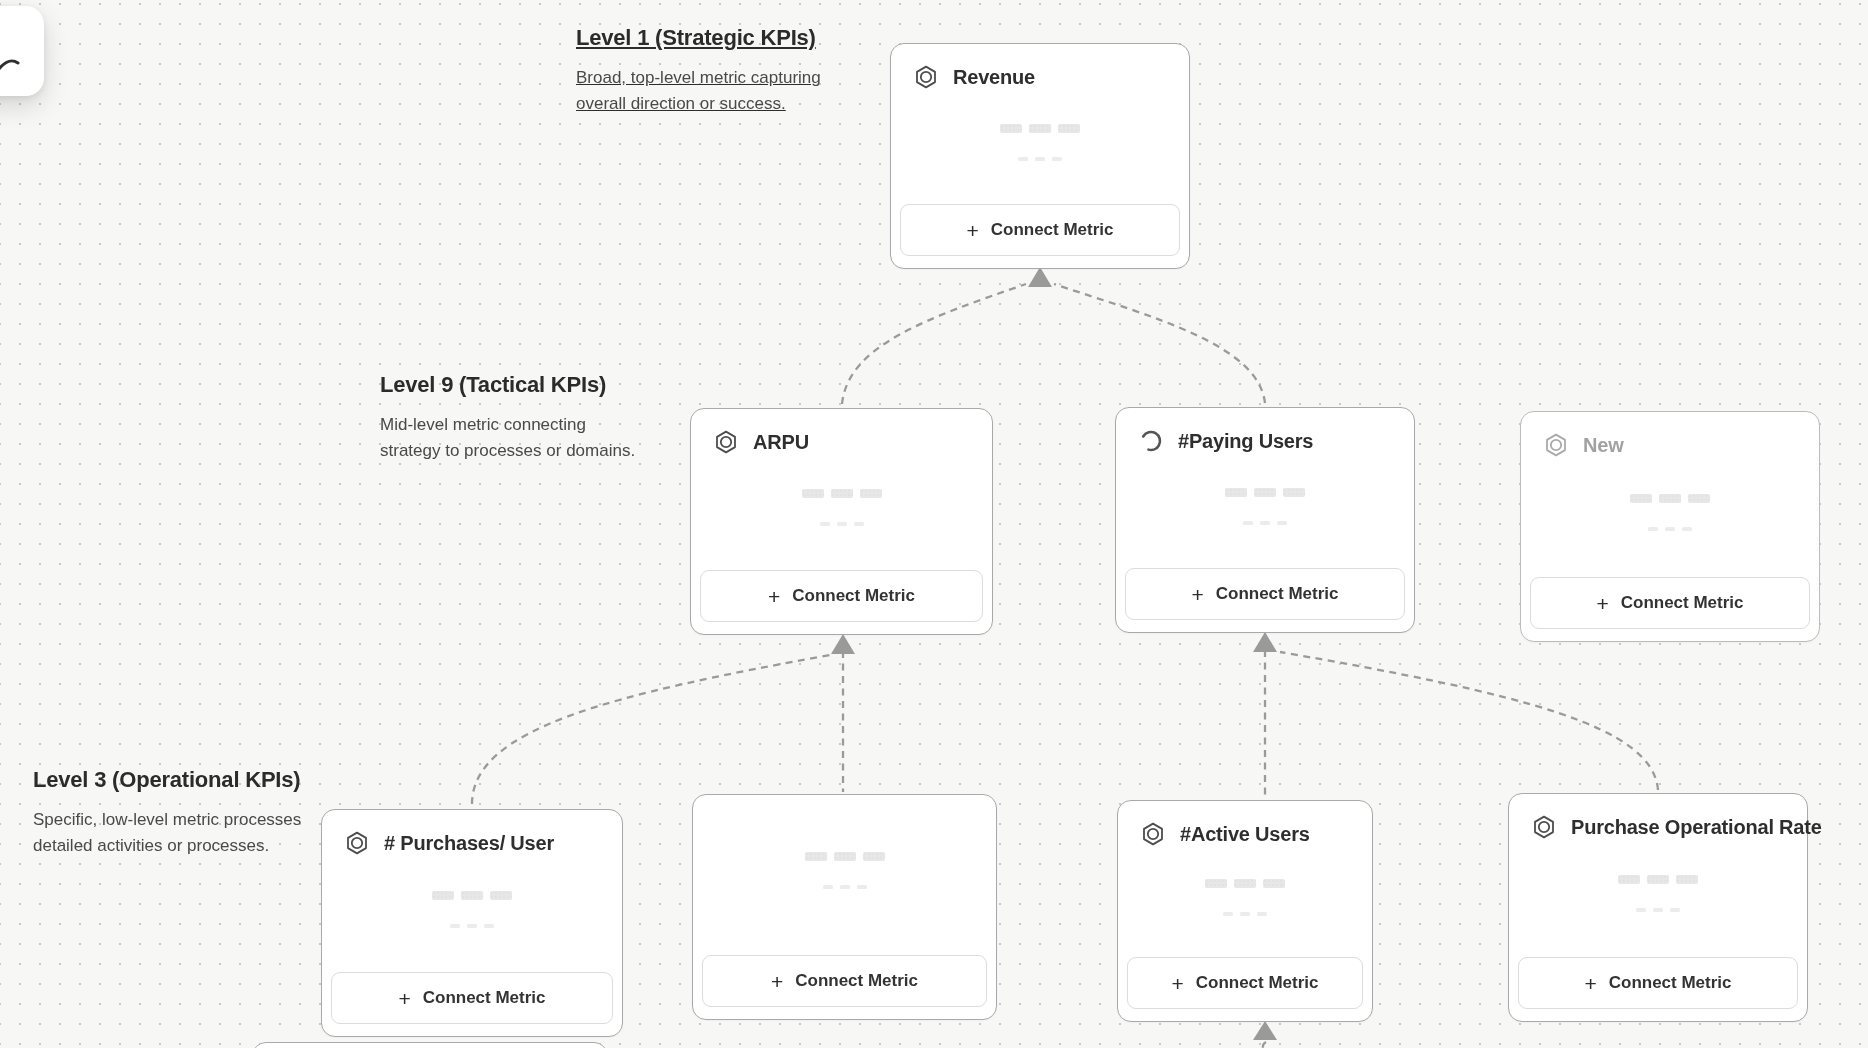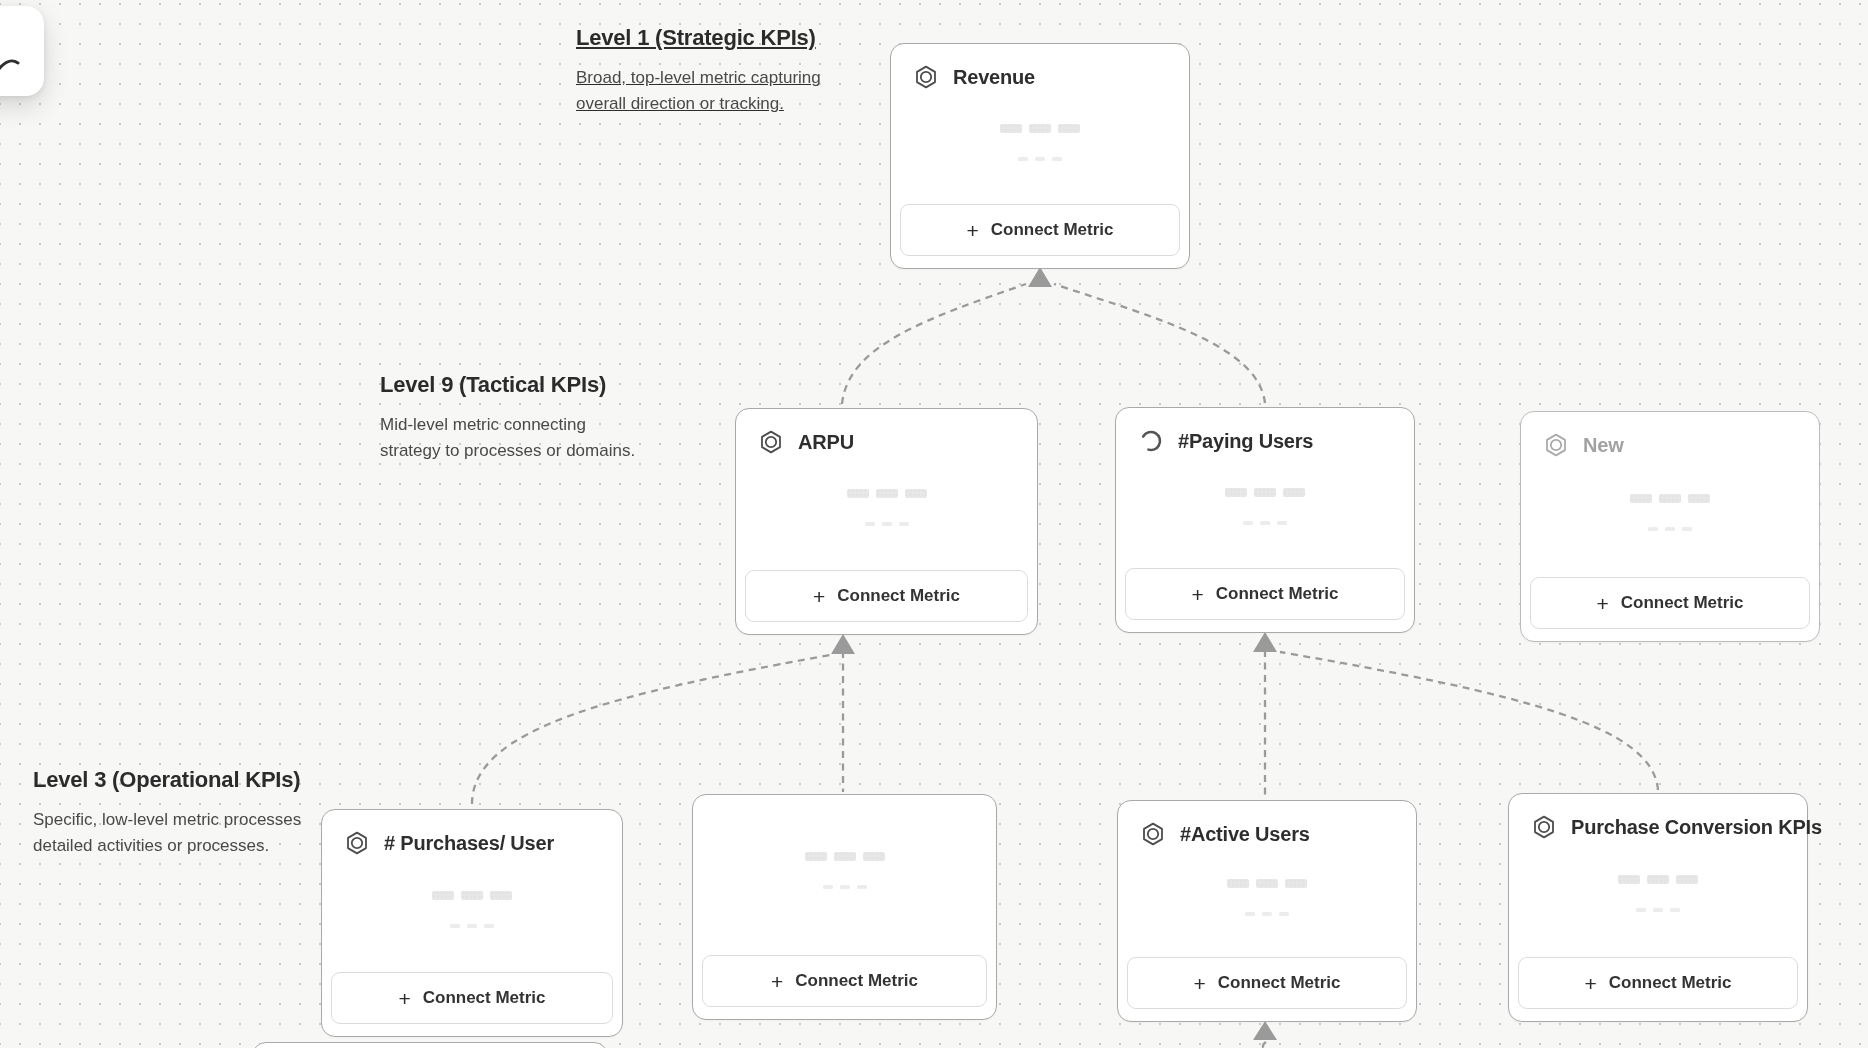--- a/index.html
+++ b/index.html
@@ -90,21 +90,21 @@
 
 <div class="toolbar-panel">
   <svg width="114" height="90" viewBox="0 0 114 90">
     <path d="M 68 64 C 76 54 82 53 88 57" fill="none" stroke="#2f2f2f" stroke-width="3" stroke-linecap="round"></path>
   </svg>
 </div>
 
 <div class="level-label" style="left:576px; top:25px;text-decoration:underline;">
   <h2>Level 1 (Strategic KPIs)</h2>
   <p><span>Broad, top-level metric capturing</span><br>
-  <span>overall direction or tracking.</span></p>
+  <span>overall direction or success.</span></p>
 </div>
 
 <div class="level-label" style="left:380px; top:372px;">
   <h2>Level 9 (Tactical KPIs)</h2>
   <p><span>Mid-level metric connecting</span><br>
   <span>strategy to processes or domains.</span></p>
 </div>
 
 <div class="level-label" style="left:33px; top:767px;">
   <h2>Level 3 (Operational KPIs)</h2>
@@ -131,21 +131,21 @@
         <span class="skeleton-dash"></span>
         <span class="skeleton-dash"></span>
       </div>
   </div>
   <button class="connect-btn">
     <span class="plus">+</span>
     <span>Connect Metric</span>
   </button>
 </div>
 
-<div class="card" style="left:690px; top:408px; width:303px; height:227px;margin-left:45px;">
+<div class="card" style="left:690px; top:408px; width:303px; height:227px;">
   <div class="card-header">
     <svg class="metric-icon" viewBox="0 0 26 26">
       <polygon points="13,2.6 22,7.9 22,18.1 13,23.4 4,18.1 4,7.9" fill="none" stroke="#4d4d4d" stroke-width="1.8" stroke-linejoin="round"></polygon>
       <circle cx="13" cy="13" r="5.2" fill="none" stroke="#4d4d4d" stroke-width="1.8"></circle>
     </svg>
     <span class="card-title">ARPU</span>
   </div>
   <div class="card-middle">
     <div class="skeleton-row">
         <span class="skeleton-block"></span>
@@ -253,21 +253,21 @@
         <span class="skeleton-dash"></span>
         <span class="skeleton-dash"></span>
       </div>
   </div>
   <button class="connect-btn">
     <span class="plus">+</span>
     <span>Connect Metric</span>
   </button>
 </div>
 
-<div class="card" style="left:1117px; top:800px; width:300px; height:222px;">
+<div class="card" style="left:1117px; top:800px; width:256px; height:222px;">
   <div class="card-header">
     <svg class="metric-icon" viewBox="0 0 26 26">
       <polygon points="13,2.6 22,7.9 22,18.1 13,23.4 4,18.1 4,7.9" fill="none" stroke="#4d4d4d" stroke-width="1.8" stroke-linejoin="round"></polygon>
       <circle cx="13" cy="13" r="5.2" fill="none" stroke="#4d4d4d" stroke-width="1.8"></circle>
     </svg>
     <span class="card-title">#Active Users</span>
   </div>
   <div class="card-middle">
     <div class="skeleton-row">
         <span class="skeleton-block"></span>
@@ -285,21 +285,21 @@
     <span>Connect Metric</span>
   </button>
 </div>
 
 <div class="card" style="left:1508px; top:793px; width:300px; height:229px;">
   <div class="card-header">
     <svg class="metric-icon" viewBox="0 0 26 26">
       <polygon points="13,2.6 22,7.9 22,18.1 13,23.4 4,18.1 4,7.9" fill="none" stroke="#4d4d4d" stroke-width="1.8" stroke-linejoin="round"></polygon>
       <circle cx="13" cy="13" r="5.2" fill="none" stroke="#4d4d4d" stroke-width="1.8"></circle>
     </svg>
-    <span class="card-title">Purchase Conversion KPIs</span>
+    <span class="card-title">Purchase Operational Rate</span>
   </div>
   <div class="card-middle">
     <div class="skeleton-row">
         <span class="skeleton-block"></span>
         <span class="skeleton-block"></span>
         <span class="skeleton-block"></span>
       </div>
     <div class="skeleton-row">
         <span class="skeleton-dash"></span>
         <span class="skeleton-dash"></span>

